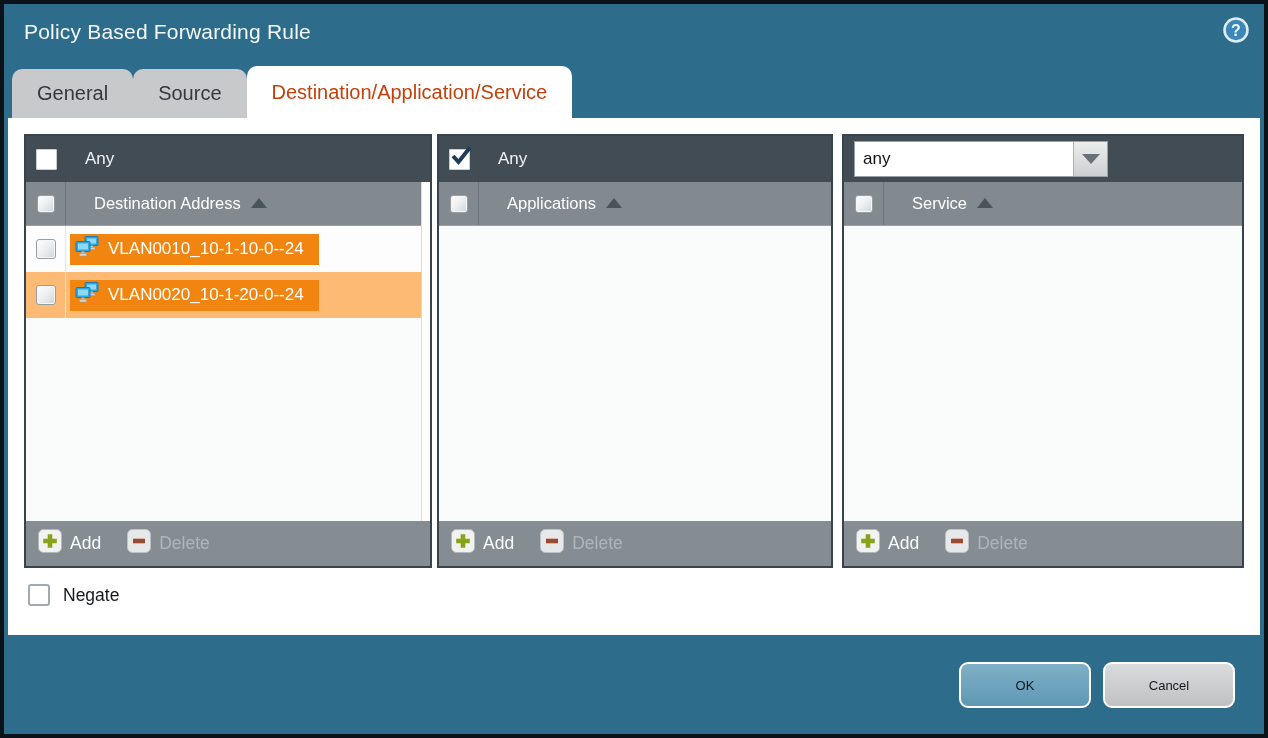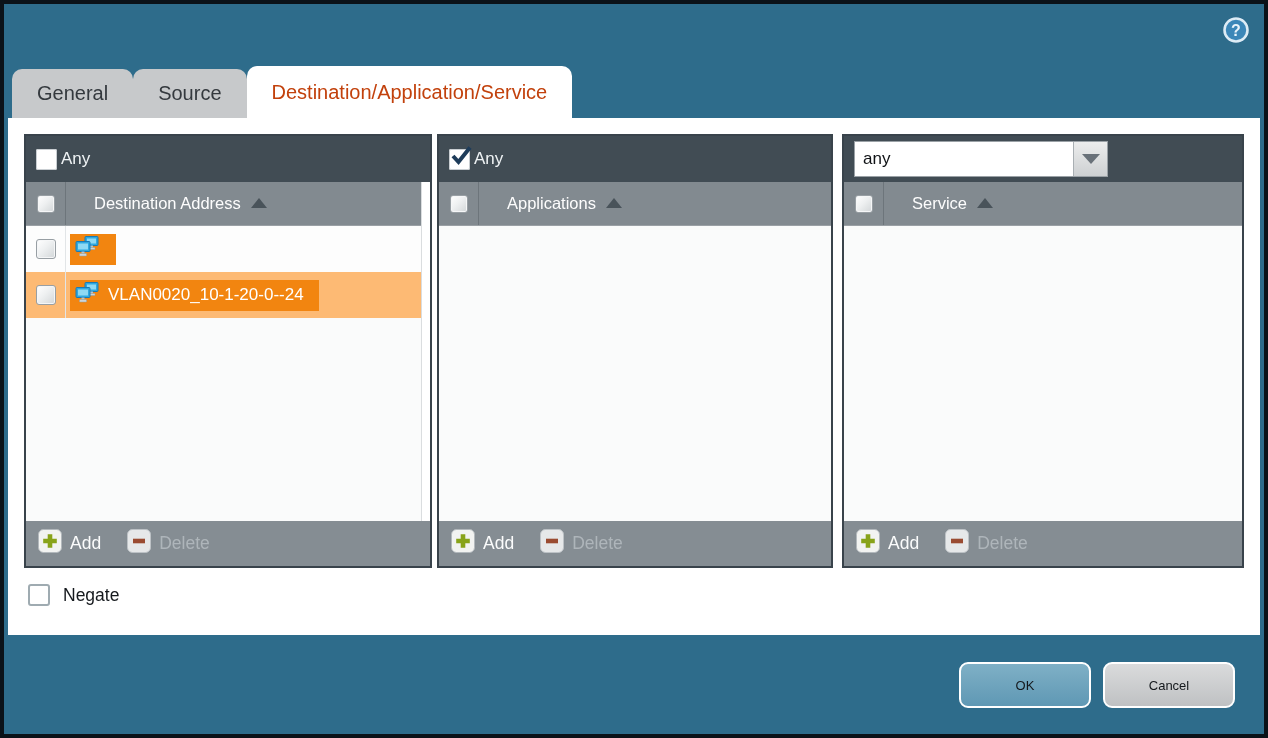--- a/index.html
+++ b/index.html
@@ -28,21 +28,21 @@
 
   
   .col {
     position:absolute; top:16px; height:434px; border:2px solid #39434b;
     display:flex; flex-direction:column; background:#fafbfb;
   }
   .col-dest { left:16px; width:408px; }
   .col-apps { left:429px; width:396px; }
   .col-svc  { left:834px; width:402px; }
 
-  .anybar { flex:none; height:46px; background:#414c54; display:flex; align-items:center; padding:0 10px; gap:4px; }
+  .anybar { flex:none; height:46px; background:#414c54; display:flex; align-items:center; padding:0 10px; gap:28px; }
   .anylabel { color:#eef2f4; font-size:17px; }
 
   .cb-any { position:relative; width:21px; height:21px; background:#fff; border-radius:2px;
             box-shadow: inset 0 0 0 1px #c9ced2; cursor:pointer; flex:none; }
   .cb-any svg { position:absolute; left:0px; top:-5px; overflow:visible; }
 
   .mid { flex:1; display:flex; min-height:0; }
   .midmain { flex:1; display:flex; flex-direction:column; min-width:0; }
   .gutter { flex:none; width:9px; background:#ffffff; border-left:1px solid #dadddf; }
 
@@ -89,20 +89,21 @@
   .btn { position:absolute; top:658px; width:132px; height:46px; border:2px solid #ffffff; border-radius:9px;
          font-family:inherit; font-size:13px; color:#14181c; cursor:pointer; }
   .btn-ok { left:955px; background:linear-gradient(#7fb0c6,#5f98b4); }
   .btn-cancel { left:1099px; background:linear-gradient(#dadbdc,#bfc1c3); }
 </style>
 </head>
 <body>
 
 <div class="screen">
 
+  <div class="title">Policy Based Forwarding Rule</div>
 
   <div class="help">
     <svg width="32" height="32" viewBox="0 0 32 32">
       <circle cx="16" cy="16" r="13" fill="#1f5d84"></circle>
       <circle cx="16" cy="16" r="11.5" fill="#3c87b8" stroke="#ddecf5" stroke-width="2.6"></circle>
       <text x="16" y="21.5" text-anchor="middle" font-size="16" font-weight="bold" fill="#eaf4fa" font-family="Liberation Sans, sans-serif">?</text>
     </svg>
   </div>
 
   <div class="tabbar">
@@ -138,20 +139,21 @@
                     <rect x="10" y="0.5" width="13" height="9" rx="1" fill="#2fa8e0" stroke="#1b7ab3"></rect>
                     <rect x="12" y="2.5" width="9" height="5" fill="#8ed9f4"></rect>
                     <rect x="15" y="9.5" width="3" height="2" fill="#b8c3ca"></rect>
                     <rect x="13" y="11.5" width="7" height="2" rx="0.5" fill="#ccd5da" stroke="#8fa0a9" stroke-width="0.5"></rect>
                     <rect x="1" y="5.5" width="14" height="10" rx="1" fill="#2fa8e0" stroke="#1b7ab3"></rect>
                     <rect x="3" y="7.5" width="10" height="6" fill="#8ed9f4"></rect>
                     <rect x="6.5" y="15.5" width="3" height="2" fill="#b8c3ca"></rect>
                     <rect x="4.5" y="17.5" width="7" height="2.5" rx="0.5" fill="#ccd5da" stroke="#8fa0a9" stroke-width="0.5"></rect>
                   </svg>
                 </span>
+                <span>VLAN0010_10-1-10-0--24</span>
               </span>
             </div>
             <div class="lrow alt">
               <span class="rowcbcell">
                   <span class="cb-bevel lg"></span>
                 </span>
               <span class="chip">
                 <span>
                   <svg width="26" height="21" viewBox="0 0 26 21">
                     <rect x="10" y="0.5" width="13" height="9" rx="1" fill="#2fa8e0" stroke="#1b7ab3"></rect>

